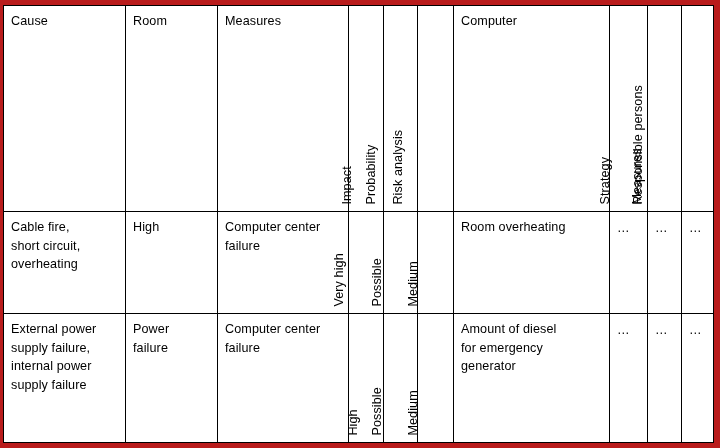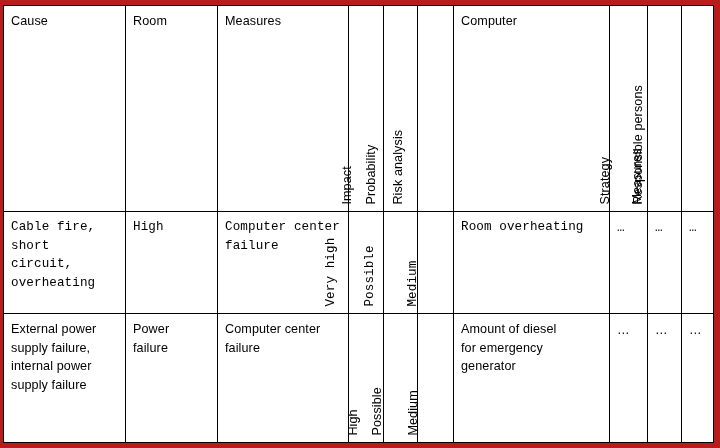--- a/index.html
+++ b/index.html
@@ -47,21 +47,21 @@
   col.c-impact     { width: 35px;  }
   col.c-prob       { width: 34px;  }
   col.c-riskan     { width: 36px;  }
   col.c-weakness   { width: 156px; }
   col.c-strategy   { width: 38px;  }
   col.c-measures   { width: 34px;  }
   col.c-resp       { width: 32px;  }
 
   
   tr.row-header { height: 206px; }
-  tr.row-data-1 { height: 102px; font-family: Liberation Mono, monospace; }
+  tr.row-data-1 { height: 102px; }
   tr.row-data-2 { height: 129px; margin-left: 38px; }
 
   .cell-text {
     display: block;
     padding: 6px 7px 0 7px;
     font-size: 12.6px;
     line-height: 18.5px;
     letter-spacing: 0.1px;
     white-space: pre-line;
   }

